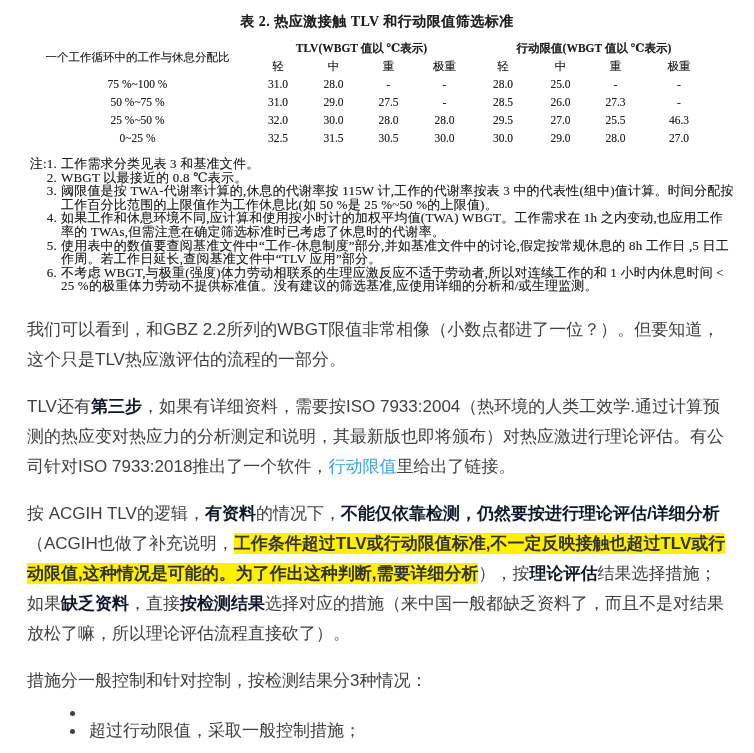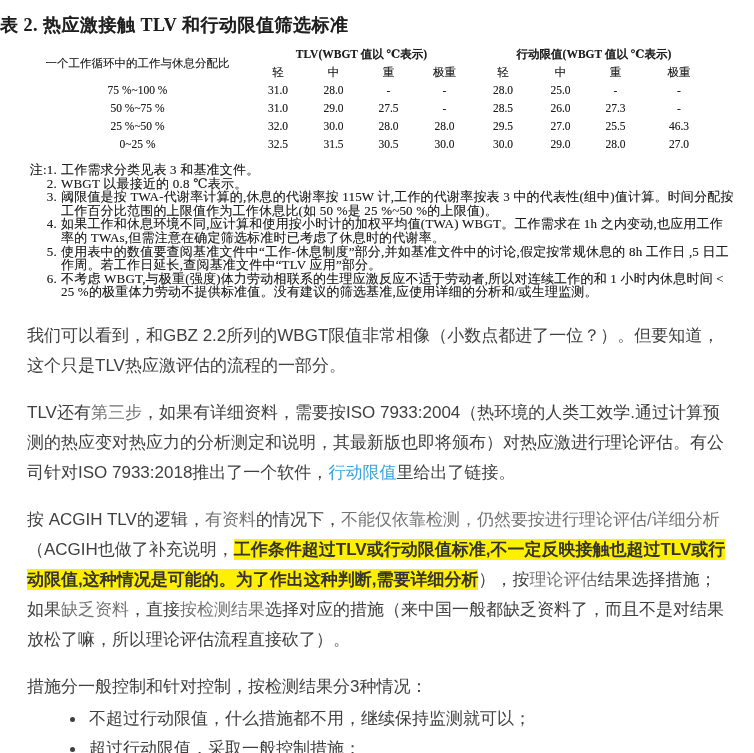--- a/index.html
+++ b/index.html
@@ -9,22 +9,22 @@
     overflow: hidden;
   }
   
   .scan-block {
     font-family: "Liberation Serif", "DejaVu Serif", serif;
     color: #1e1e1e;
     padding-top: 13px;
     text-shadow: 0 0 0.5px rgba(30,30,30,0.45);
   }
   .tbl-title {
-    text-align: left;
-    font-size: 18px;
+    text-align: center;
+    font-size: 14px;
     font-weight: bold;
     letter-spacing: 0.5px;
   }
   table.tlv {
     border-collapse: collapse;
     margin: 8px 0 0 25px;
     table-layout: fixed;
   }
   table.tlv td {
     text-align: center;
@@ -56,21 +56,21 @@
   .note-text { flex: 1; }
   
   .article {
     font-family: "Liberation Sans", "DejaVu Sans", sans-serif;
     color: #404040;
     font-size: 17px;
     line-height: 30px;
     margin: 22px 26px 0 27px;
   }
   .article p { margin: 12px 0 17px 0; }
-  .seg-bold { font-weight: normal; color: #737373; }
+  .seg-bold { font-weight: bold; color: #0f172a; }
   .seg-link { color: #38a3dc; cursor: pointer; }
   .seg-hl {
     background: #ffef00;
     font-weight: bold;
     color: #333333;
     padding: 1px 0;
   }
   ul.cases { list-style: none; margin: 2px 0 0 0; padding: 0 0 0 30px; }
   ul.cases li { display: flex; align-items: flex-start; line-height: 30px; }
   .bullet-dot {
@@ -195,21 +195,20 @@
 
   <p><span>TLV还有</span><span class="seg-bold">第三步</span><span>，如果有详细资料，需要按ISO 7933:2004（热环境的人类工效学.通过计算预测的热应变对热应力的分析测定和说明，其最新版也即将颁布）对热应激进行理论评估。有公司针对ISO 7933:2018推出了一个软件，</span><span class="seg-link">行动限值</span><span>里给出了链接。</span></p>
 
   <p><span>按 ACGIH TLV的逻辑，</span><span class="seg-bold">有资料</span><span>的情况下，</span><span class="seg-bold">不能仅依靠检测，仍然要按进行理论评估/详细分析</span><span> （ACGIH也做了补充说明，</span><span class="seg-hl">工作条件超过TLV或行动限值标准,不一定反映接触也超过TLV或行动限值,这种情况是可能的。为了作出这种判断,需要详细分析</span><span>），按</span><span class="seg-bold">理论评估</span><span>结果选择措施；如果</span><span class="seg-bold">缺乏资料</span><span>，直接</span><span class="seg-bold">按检测结果</span><span>选择对应的措施（来中国一般都缺乏资料了，而且不是对结果放松了嘛，所以理论评估流程直接砍了）。</span></p>
 
   <p style="margin-bottom:2px"><span>措施分一般控制和针对控制，按检测结果分3种情况：</span></p>
 
   <ul class="cases">
     <li>
         <span class="bullet-dot"></span>
-        <span>不超过行动限值，什么措施都不用，继续保持监测就可以；</span>
       </li>
     <li>
         <span class="bullet-dot"></span>
         <span>超过行动限值，采取一般控制措施；</span>
       </li>
 
   </ul>
 </div>
 
 </body></html>

